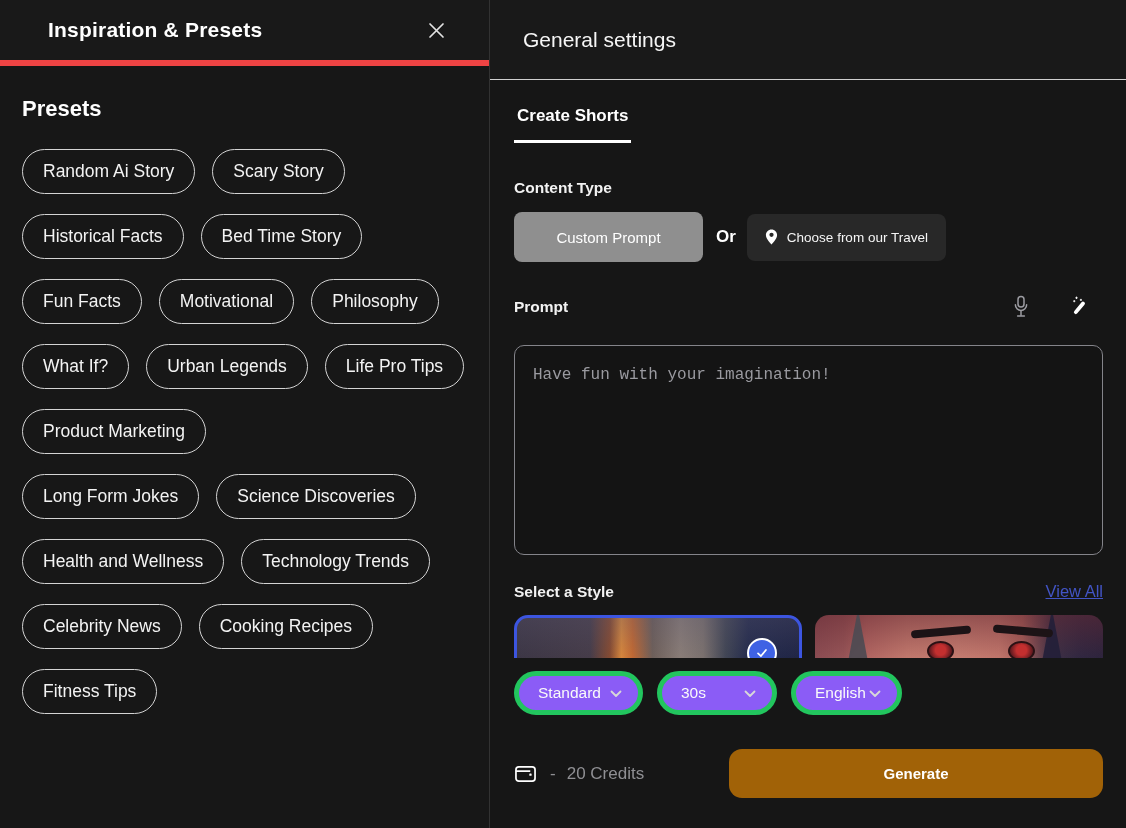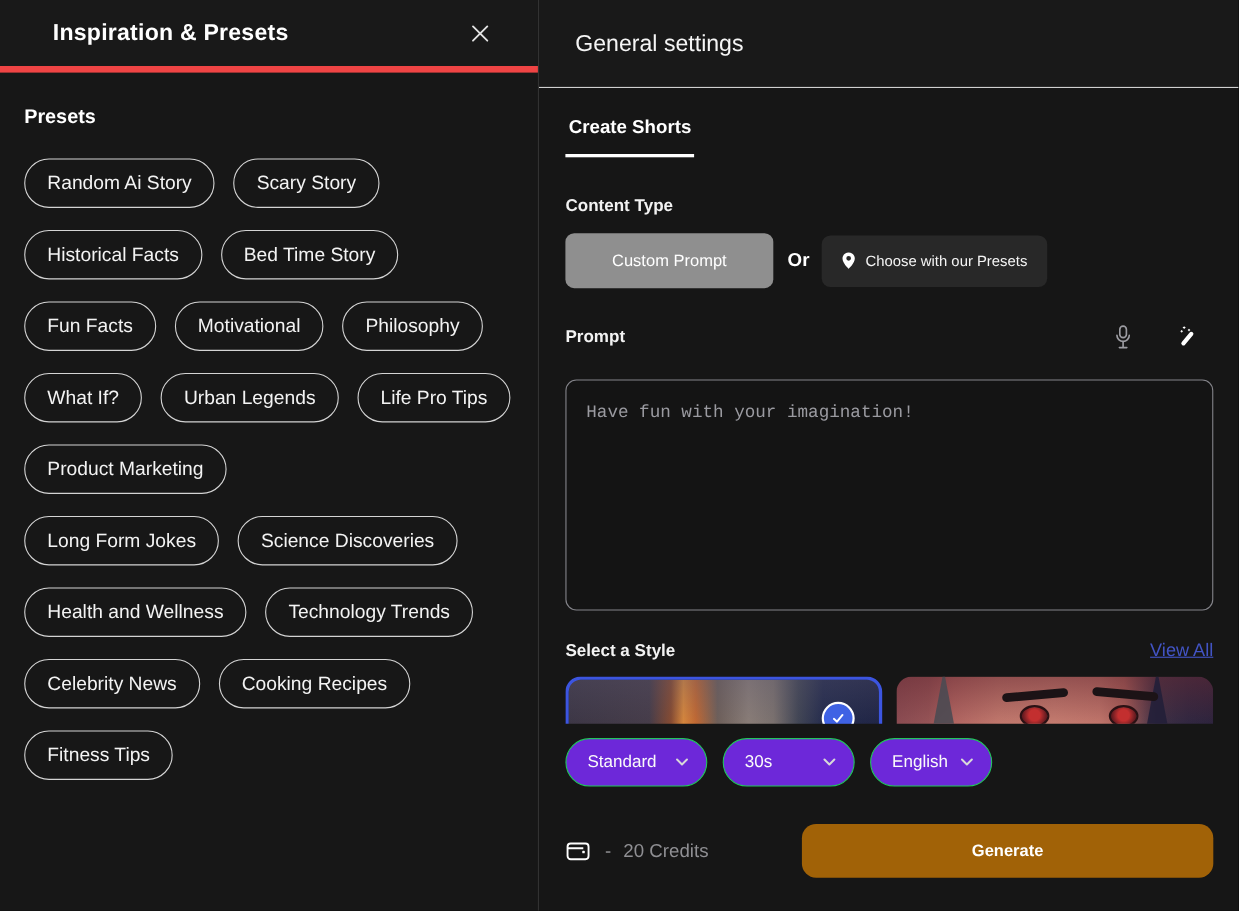--- a/index.html
+++ b/index.html
@@ -12,21 +12,21 @@
   }
   
   .left-panel { width:490px; min-width:490px; border-right:1px solid #323232; display:flex; flex-direction:column; background:#171717; }
   .lp-header {
     height:66px; display:flex; align-items:center; justify-content:space-between;
     padding:0 40px 0 48px; border-bottom:6px solid #ef4444; background:#191919;
   }
   .lp-title { font-size:21px; font-weight:bold; letter-spacing:.2px; }
   .close-btn { background:none; border:none; cursor:pointer; padding:4px; display:flex; }
   .lp-body { padding:30px 22px 0 22px; }
-  .presets-heading { font-size:18px; font-weight:bold; margin-bottom:27px; }
+  .presets-heading { font-size:22px; font-weight:bold; margin-bottom:27px; }
   .preset-row { display:flex; gap:17px; margin-bottom:20px; }
   .pill {
     height:45px; border:1.5px solid #d4d4d4; border-radius:23px;
     background:transparent; color:#f3f3f3; font-size:17.5px;
     font-family:"Liberation Sans", sans-serif;
     display:flex; align-items:center; padding:0 20px; white-space:nowrap; cursor:pointer;
   }
   
   .right-panel { flex:1; display:flex; flex-direction:column; background:#161616; }
   .rp-header {
@@ -97,21 +97,21 @@
   .brow { position:absolute; height:8px; background:#1c1316; border-radius:5px; }
   .brow.left  { left:96px;  top:13px; width:60px; transform:rotate(-5deg); }
   .brow.right { left:178px; top:12px; width:60px; transform:rotate(5deg); }
   .eye { position:absolute; width:27px; height:20px; border-radius:50%;
     background:radial-gradient(circle at 50% 45%, #c32f2f 0 35%, #6e1d22 70%, #3a1013 100%);
     border:2px solid #2a1114; top:26px; }
   .eye.left { left:112px; }
   .eye.right { left:193px; }
   .dropdown-row { margin-top:13px; display:flex; gap:14px; }
   .dd {
-    height:44px; border:1px solid #22c55e; background:#6d28d9; border-radius:22px;
+    height:44px; border:5px solid #22c55e; background:#8b5cf6; border-radius:22px;
     display:flex; align-items:center; justify-content:space-between;
     padding:0 16px 0 19px; font-size:15.5px; color:#fafafa; cursor:pointer;
   }
   .dd-quality { width:129px; }
   .dd-duration { width:120px; }
   .dd-language { width:111px; }
   .footer-row { margin-top:34px; display:flex; align-items:center; justify-content:space-between; }
   .credits { display:flex; align-items:center; gap:9px; color:#8f8f93; font-size:17px; }
   .credits .dash { margin:0 2px 0 4px; }
   .generate-btn {
@@ -191,21 +191,21 @@
 
       <div class="content-type-row">
         <button class="btn-custom">Custom Prompt</button>
         <span class="or-label">Or</span>
         <button class="btn-presets">
           <span class="icon-btn">
             <svg width="13" height="16" viewBox="0 0 24 30">
               <path d="M12 1 C6 1 1.5 5.7 1.5 11.4 C1.5 19.4 12 29 12 29 S22.5 19.4 22.5 11.4 C22.5 5.7 18 1 12 1 Z M12 15 a4 4 0 1 1 0 -8 a4 4 0 0 1 0 8 Z" fill="#ffffff" fill-rule="evenodd"></path>
             </svg>
           </span>
-          <span>Choose with our Presets</span>
+          <span>Choose from our Travel</span>
         </button>
       </div>
 
       <div class="prompt-row">
         <div class="section-label">Prompt</div>
         <div class="prompt-icons">
           <button class="icon-btn" aria-label="voice input">
             <svg width="18" height="24" viewBox="0 0 24 32">
               <rect x="8" y="2" width="8" height="14" rx="4" fill="none" stroke="#9c9ca2" stroke-width="2"></rect>
               <path d="M4.5 13 a7.5 7.5 0 0 0 15 0" fill="none" stroke="#9c9ca2" stroke-width="2" stroke-linecap="round"></path>

